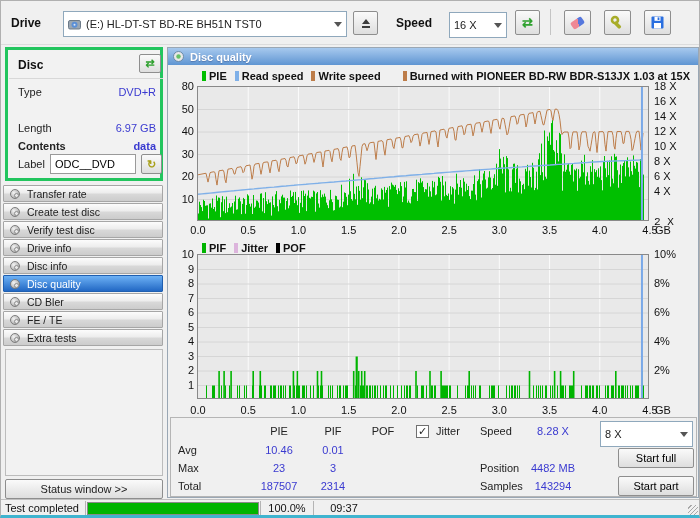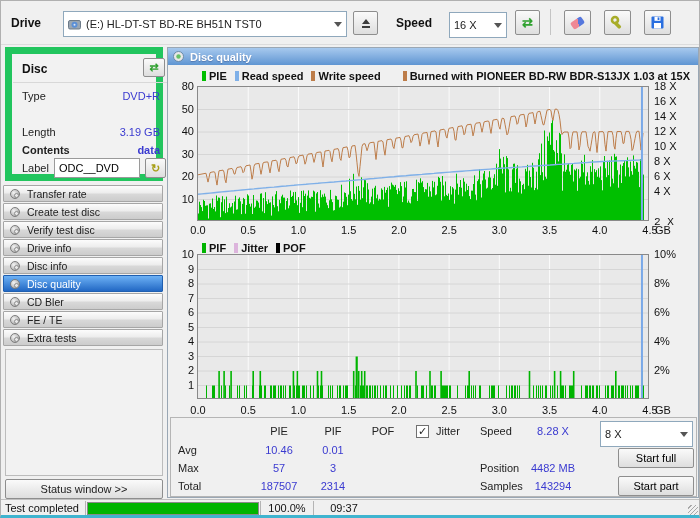--- a/index.html
+++ b/index.html
@@ -7,21 +7,21 @@
   #app{position:relative;width:700px;height:518px;background:#f0f0f0;border:1px solid #b0b0b0;border-bottom:3px solid #3fb4cf;overflow:hidden;}
   
   #toolbar{position:absolute;left:0;top:0;width:100%;height:44px;background:#f0f0f0;border-bottom:1px solid #dcdcdc;text-align:center;}
   .tlabel{position:absolute;font-size:12px;font-weight:bold;color:#111;}
   .combo{position:absolute;background:#fff;border:1px solid #8fa8bc;display:flex;align-items:center;font-size:11px;color:#222;padding:12px 4px;}
   .chev{width:0;height:0;border-left:4px solid transparent;border-right:4px solid transparent;border-top:5px solid #555;margin-left:auto;}
   .btn{position:absolute;background:linear-gradient(#fafafa,#dedede);border:1px solid #8e8e8e;border-radius:2px;display:flex;align-items:center;justify-content:center;cursor:default;}
   .greenarrows{color:#2fa12f;font-weight:bold;font-size:13px;line-height:1;}
   #tb-sep{position:absolute;left:549px;top:8px;width:1px;height:26px;background:#c4c4c4;}
   
-  #disc-panel{position:absolute;left:4px;top:46px;width:158px;height:134px;border:7px solid #22c55e;background:#f2f2f2;}
+  #disc-panel{position:absolute;left:4px;top:46px;width:158px;height:134px;border:3px solid #22c55e;background:#f2f2f2;}
   #disc-title{position:absolute;left:10px;top:8px;font-size:12px;font-weight:bold;color:#111;}
   #disc-sep{position:absolute;left:1px;top:28px;width:154px;height:1px;background:#d8d8d8;}
   .drow{position:absolute;left:10px;width:138px;font-size:11px;color:#222;display:flex;}
   .drow .val{margin-left:auto;color:#3a3ad0;}
   #label-input{position:absolute;left:42px;top:104px;width:86px;height:20px;border:1px solid #9a9a9a;background:#fff;font-size:11px;padding:0 4px;}
   #side-menu{position:absolute;left:2px;top:183px;width:160px;}
   .menu-item{position:relative;height:17px;margin-top:1px;background:linear-gradient(#fcfcfc,#ededed 45%,#d8d8d8 55%,#cccccc);border:1px solid #a6a6a6;border-radius:1px;display:flex;align-items:center;font-size:10.5px;color:#222;padding-left:6px;}
   .menu-item.active{background:linear-gradient(#6db1f5,#2268c4);border-color:#1f5fb0;color:#fff;}
   .disc-ic{width:10px;height:10px;border-radius:50%;background:radial-gradient(circle at 35% 35%,#f4f4f4,#c2c2c2 55%,#8f8f8f);border:1px solid #7d7d7d;margin-right:7px;position:relative;flex:0 0 auto;}
   .disc-ic:after{content:"";position:absolute;left:3px;top:3px;width:3px;height:3px;border-radius:50%;background:#e8e8e8;border:1px solid #909090;}
@@ -101,21 +101,21 @@
     <div class="btn" style="left:131px;top:4px;width:22px;height:19px;">
       <span class="greenarrows" style="font-size:11px;">⇄</span>
     </div>
     <div id="disc-sep"></div>
     <div class="drow" style="top:36px;">
       <span>Type</span>
       <span class="val">DVD+R</span>
     </div>
     <div class="drow" style="top:72px;">
       <span>Length</span>
-      <span class="val">3.19 GB</span>
+      <span class="val">6.97 GB</span>
     </div>
     <div class="drow" style="top:90px;font-weight:bold;">
       <span>Contents</span>
       <span class="val">data</span>
     </div>
     <span class="drow" style="top:108px;">Label</span>
     <input id="label-input" value="ODC__DVD" style="">
     <div class="btn" style="left:133px;top:104px;width:21px;height:20px;">
       <span style="color:#a8a018;font-size:11px;font-weight:bold;">↻</span>
     </div>
@@ -223,21 +223,21 @@
     <span class="stat" style="left:81px;top:377px;width:60px;text-align:center;">PIE</span>
     <span class="stat" style="left:135px;top:377px;width:60px;text-align:center;">PIF</span>
     <span class="stat" style="left:185px;top:377px;width:60px;text-align:center;">POF</span>
     <div class="cbox" style="left:248px;top:377px;"><span>✓</span></div>
     <span class="stat" style="left:268px;top:377px;">Jitter</span>
 
     <span class="stat" style="left:10px;top:396px;">Avg</span>
     <span class="stat v" style="left:81px;top:396px;width:60px;text-align:center;">10.46</span>
     <span class="stat v" style="left:135px;top:396px;width:60px;text-align:center;">0.01</span>
     <span class="stat" style="left:10px;top:414px;">Max</span>
-    <span class="stat v" style="left:81px;top:414px;width:60px;text-align:center;">57</span>
+    <span class="stat v" style="left:81px;top:414px;width:60px;text-align:center;">23</span>
     <span class="stat v" style="left:135px;top:414px;width:60px;text-align:center;">3</span>
     <span class="stat" style="left:10px;top:432px;">Total</span>
     <span class="stat v" style="left:81px;top:432px;width:60px;text-align:center;">187507</span>
     <span class="stat v" style="left:135px;top:432px;width:60px;text-align:center;">2314</span>
 
     <span class="stat" style="left:312px;top:377px;">Speed</span>
     <span class="stat v" style="left:350px;top:377px;width:70px;text-align:center;">8.28 X</span>
     <span class="stat" style="left:312px;top:414px;">Position</span>
     <span class="stat v" style="left:350px;top:414px;width:70px;text-align:center;">4482 MB</span>
     <span class="stat" style="left:312px;top:432px;">Samples</span>

